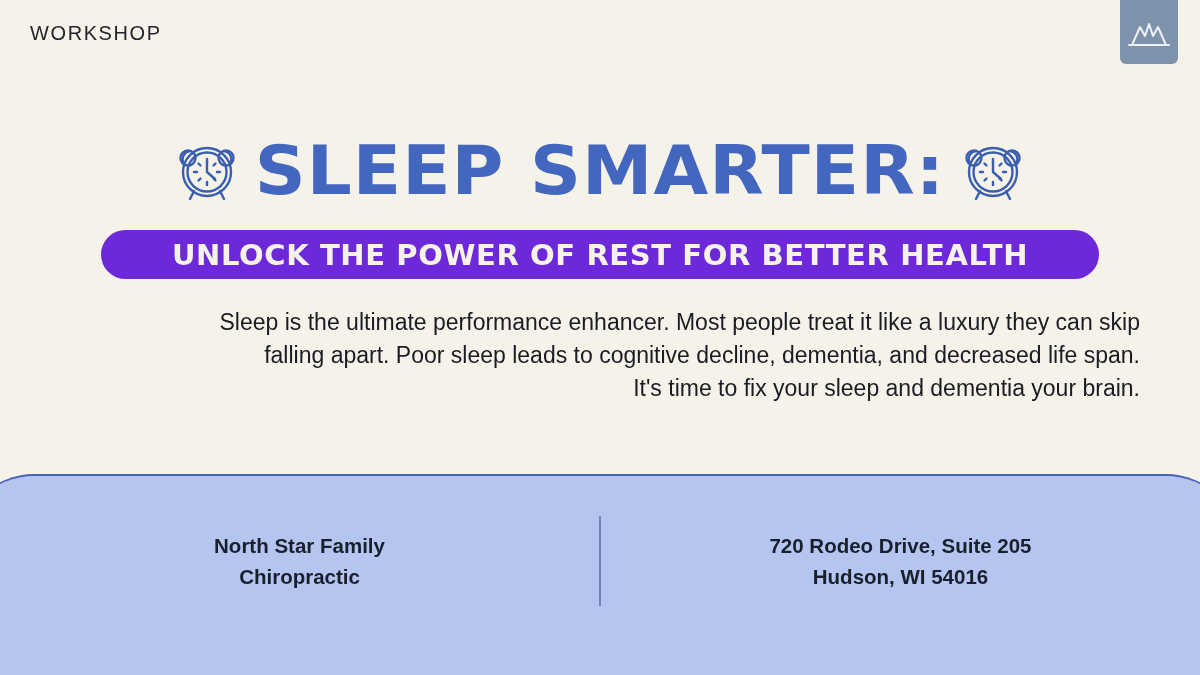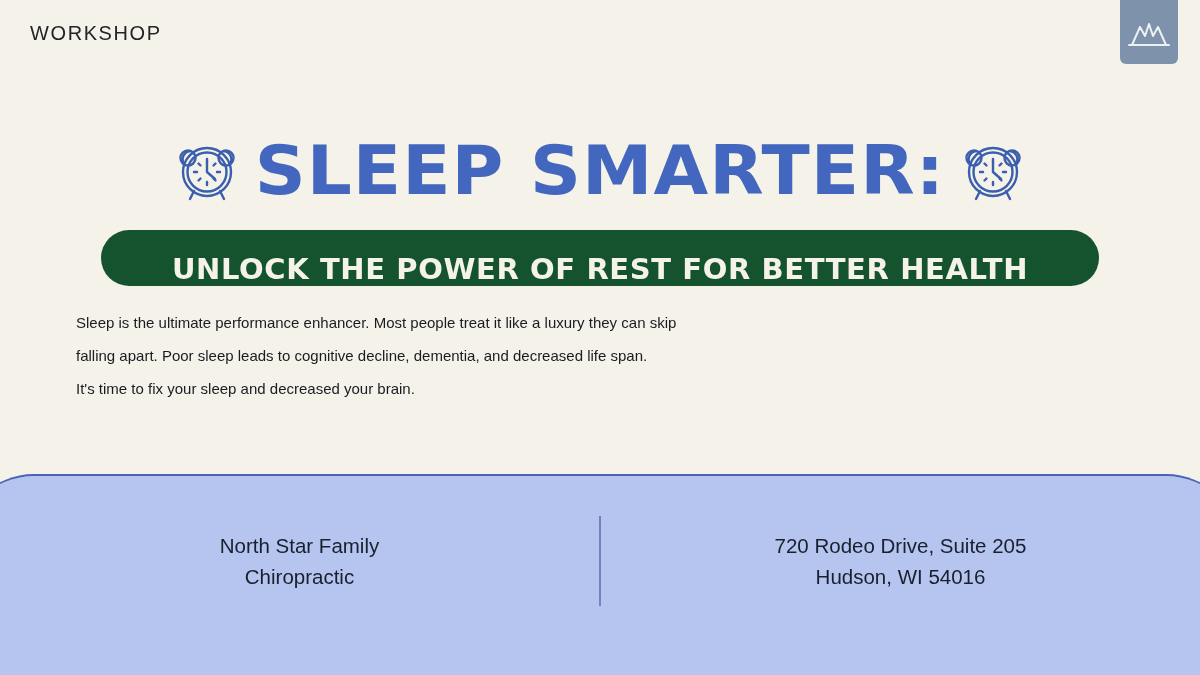--- a/index.html
+++ b/index.html
@@ -51,42 +51,42 @@
     line-height:1;
     white-space:nowrap;
     transform:scaleX(1.04);
   }
   .clock-icon { flex:0 0 auto; }
 
   
   .banner {
     position:absolute;
     left:101px; top:230px;
-    width:998px; height:56px;
-    background:#14532d;
+    width:998px; height:49px;
+    background:#6d28d9;
     border-radius:28px;
     display:flex;
-    align-items:flex-end;
+    align-items:center;
     justify-content:center;
   }
   .banner-text {
     font-family:"DejaVu Sans", sans-serif;
     font-size:29px;
     font-weight:700;
     color:#f4f2e9;
     letter-spacing:0.6px;
     white-space:nowrap;
   }
 
   
   .body-copy {
     position:absolute;
-    left:76px; right:60px; top:306px;
-    text-align:left;
-    font-size:15px;
+    left:60px; right:60px; top:306px;
+    text-align:right;
+    font-size:23px;
     line-height:33px;
     color:#1b1c22;
     font-weight:400;
   }
   .body-copy p { margin:0; }
 
   
   .info-panel {
     position:absolute;
     left:-40px; right:-40px;
@@ -95,20 +95,21 @@
     background:#b5c5ef;
     border-top:2px solid #4a63b5;
     border-radius:74px 74px 0 0;
   }
   .info-grid {
     position:absolute;
     left:40px; right:40px; top:0;
     height:170px;
     display:flex;
     align-items:center;
+    font-weight:bold;
   }
   .info-col {
     flex:1 1 0;
     text-align:center;
     font-size:20.5px;
     line-height:31px;
     color:#18202e;
     padding:0 14px;
   }
   .info-col .line { display:block; }
@@ -173,21 +174,21 @@
   </span>
 </div>
 
 <div class="banner">
   <span class="banner-text">UNLOCK THE POWER OF REST FOR BETTER HEALTH</span>
 </div>
 
 <div class="body-copy">
   <p>Sleep is the ultimate performance enhancer. Most people treat it like a luxury they can skip</p>
   <p>falling apart. Poor sleep leads to cognitive decline, dementia, and decreased life span.</p>
-  <p>It's time to fix your sleep and decreased your brain.</p>
+  <p>It's time to fix your sleep and dementia your brain.</p>
 </div>
 
 <div class="info-panel">
   <div class="info-grid">
 
     <div class="info-col">
       <span class="line">North Star Family</span>
       <span class="line">Chiropractic</span>
     </div>
 

